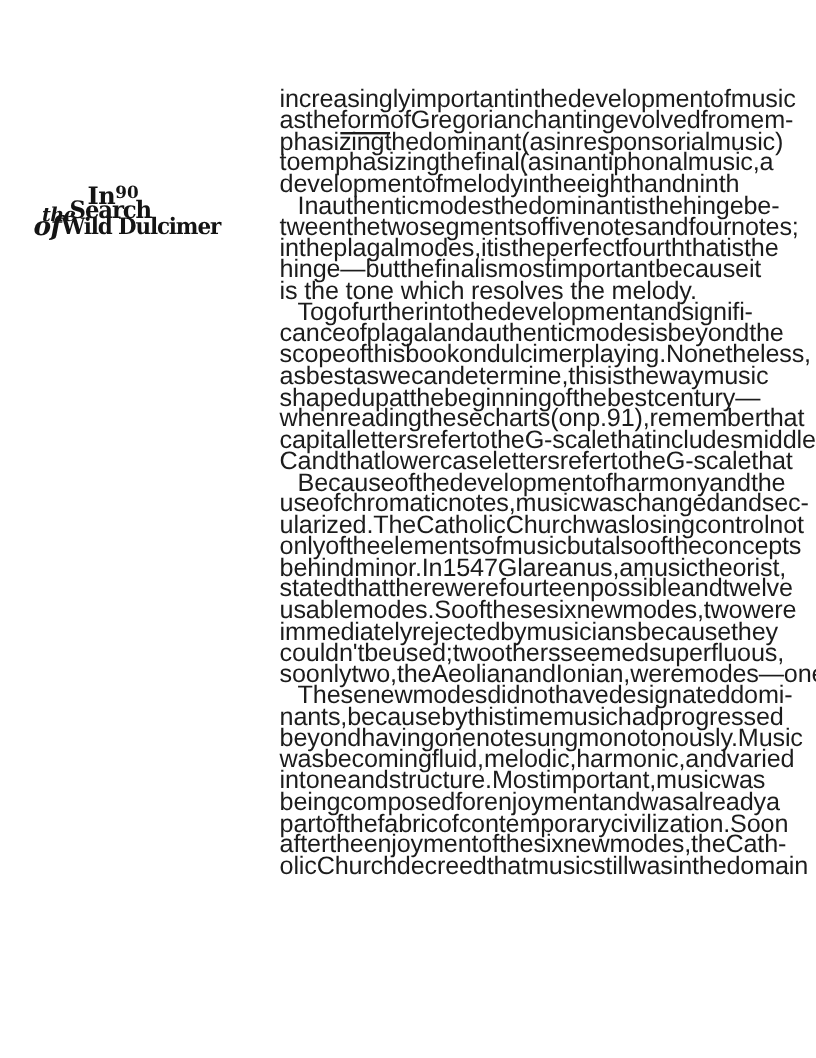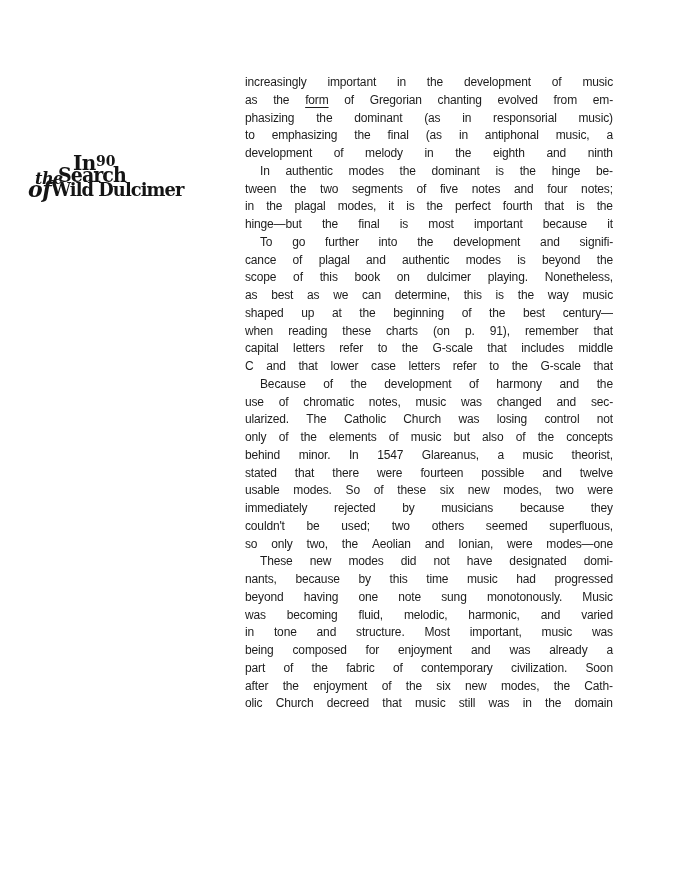--- a/index.html
+++ b/index.html
@@ -27,23 +27,23 @@
   .logo span { position:absolute; white-space:nowrap; line-height:1; }
   .lg-in     { left:45px; top:2px;  font-size:20px; letter-spacing:-0.5px; }
   .lg-90     { left:68px; top:3px;  font-size:14px; }
   .lg-search { left:30px; top:14px; font-size:20px; letter-spacing:-1px; transform:scaleX(0.95); transform-origin:left top; }
   .lg-the    { left:7px;  top:20px; font-size:16px; font-style:italic; letter-spacing:-0.5px; }
   .lg-of     { left:0px;  top:27px; font-size:22px; font-style:italic; letter-spacing:-0.5px; }
   .lg-wild   { left:23px; top:29px; font-size:19px; letter-spacing:-1px; transform:scaleX(0.94); transform-origin:left top; }
 
   
   .text-column {
-    position:absolute; left:245px; top:74px;
+    position:absolute; left:233px; top:74px;
     width:368px;
-    font-size:12px;
+    font-size:21px;
     letter-spacing:-0.15px;
     color:#1c1c1c;
   }
   .para { margin:0; }
   .line {
     height:17.75px;
     line-height:17.75px;
     display:flex;
     justify-content:space-between;
     white-space:nowrap;
@@ -161,20 +161,21 @@
         <div class="line">
           <span>hinge—but</span>
           <span>the</span>
           <span>final</span>
           <span>is</span>
           <span>most</span>
           <span>important</span>
           <span>because</span>
           <span>it</span>
         </div>
+        <div class="line plain">is the tone which resolves the melody.</div>
       </div>
       <div class="para">
         <div class="line indent">
           <span>To</span>
           <span>go</span>
           <span>further</span>
           <span>into</span>
           <span>the</span>
           <span>development</span>
           <span>and</span>

